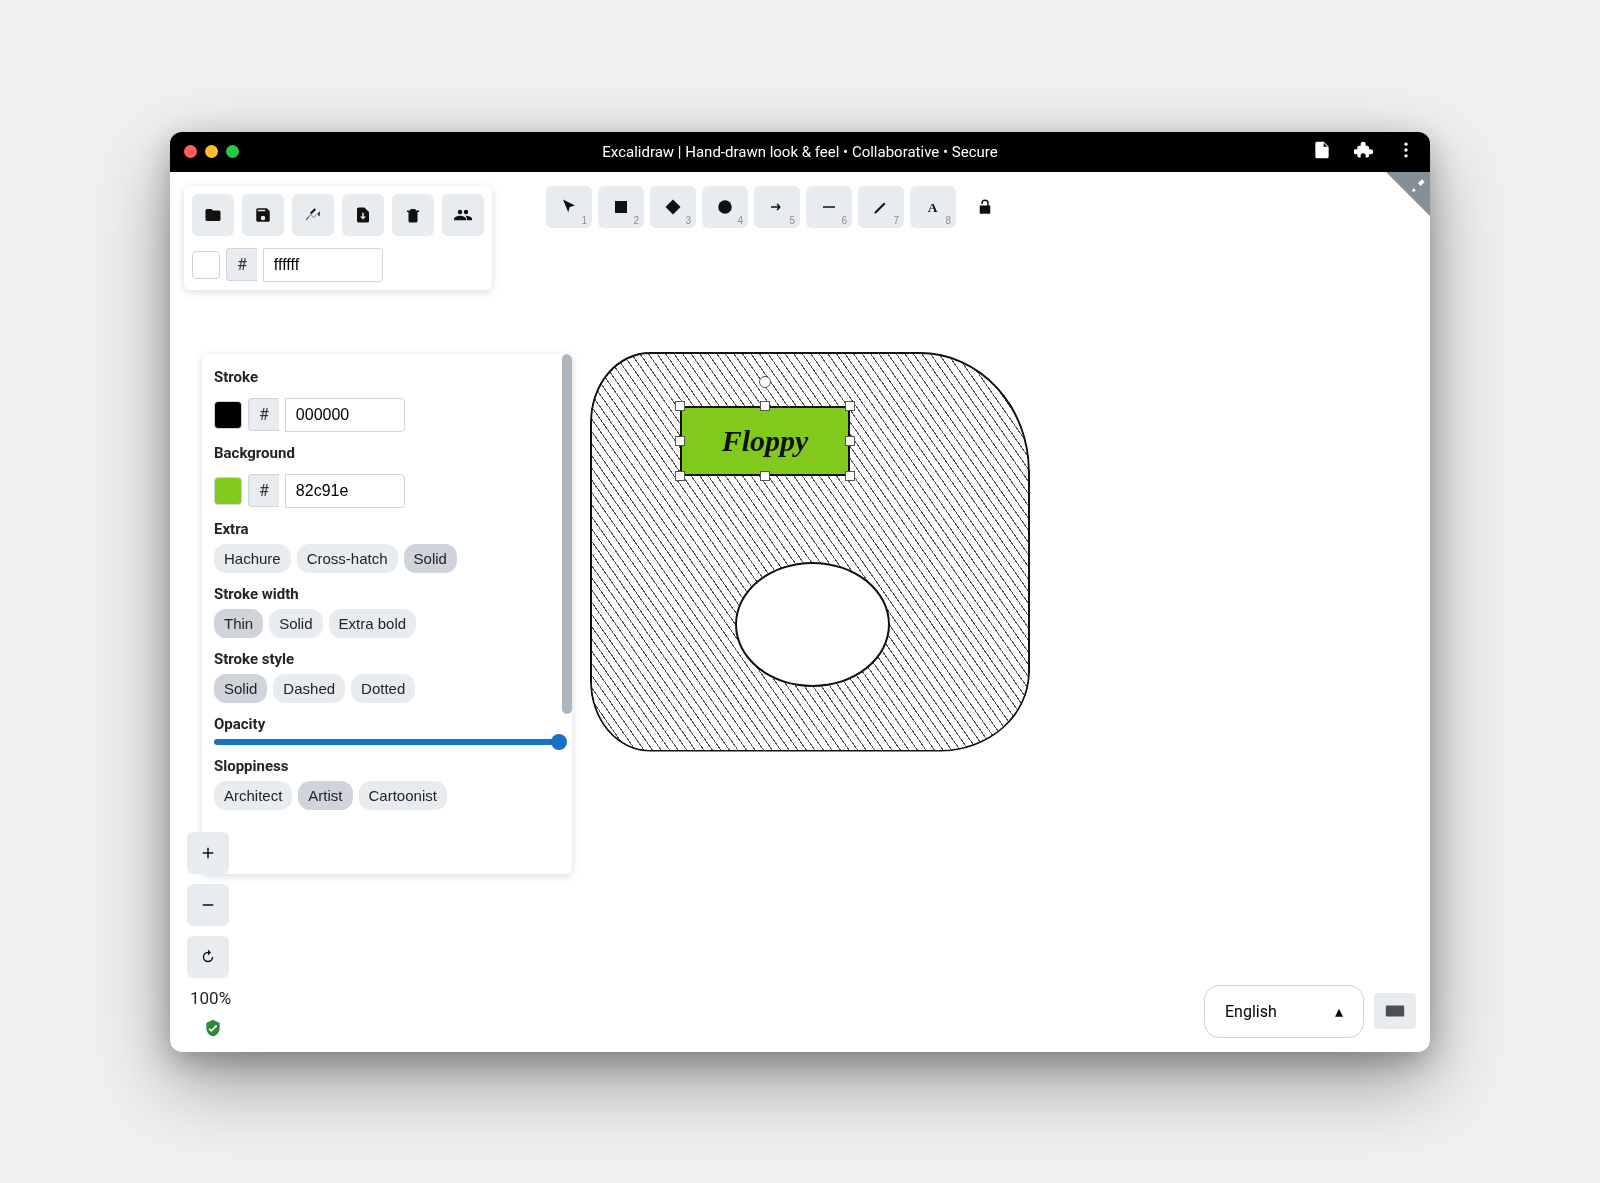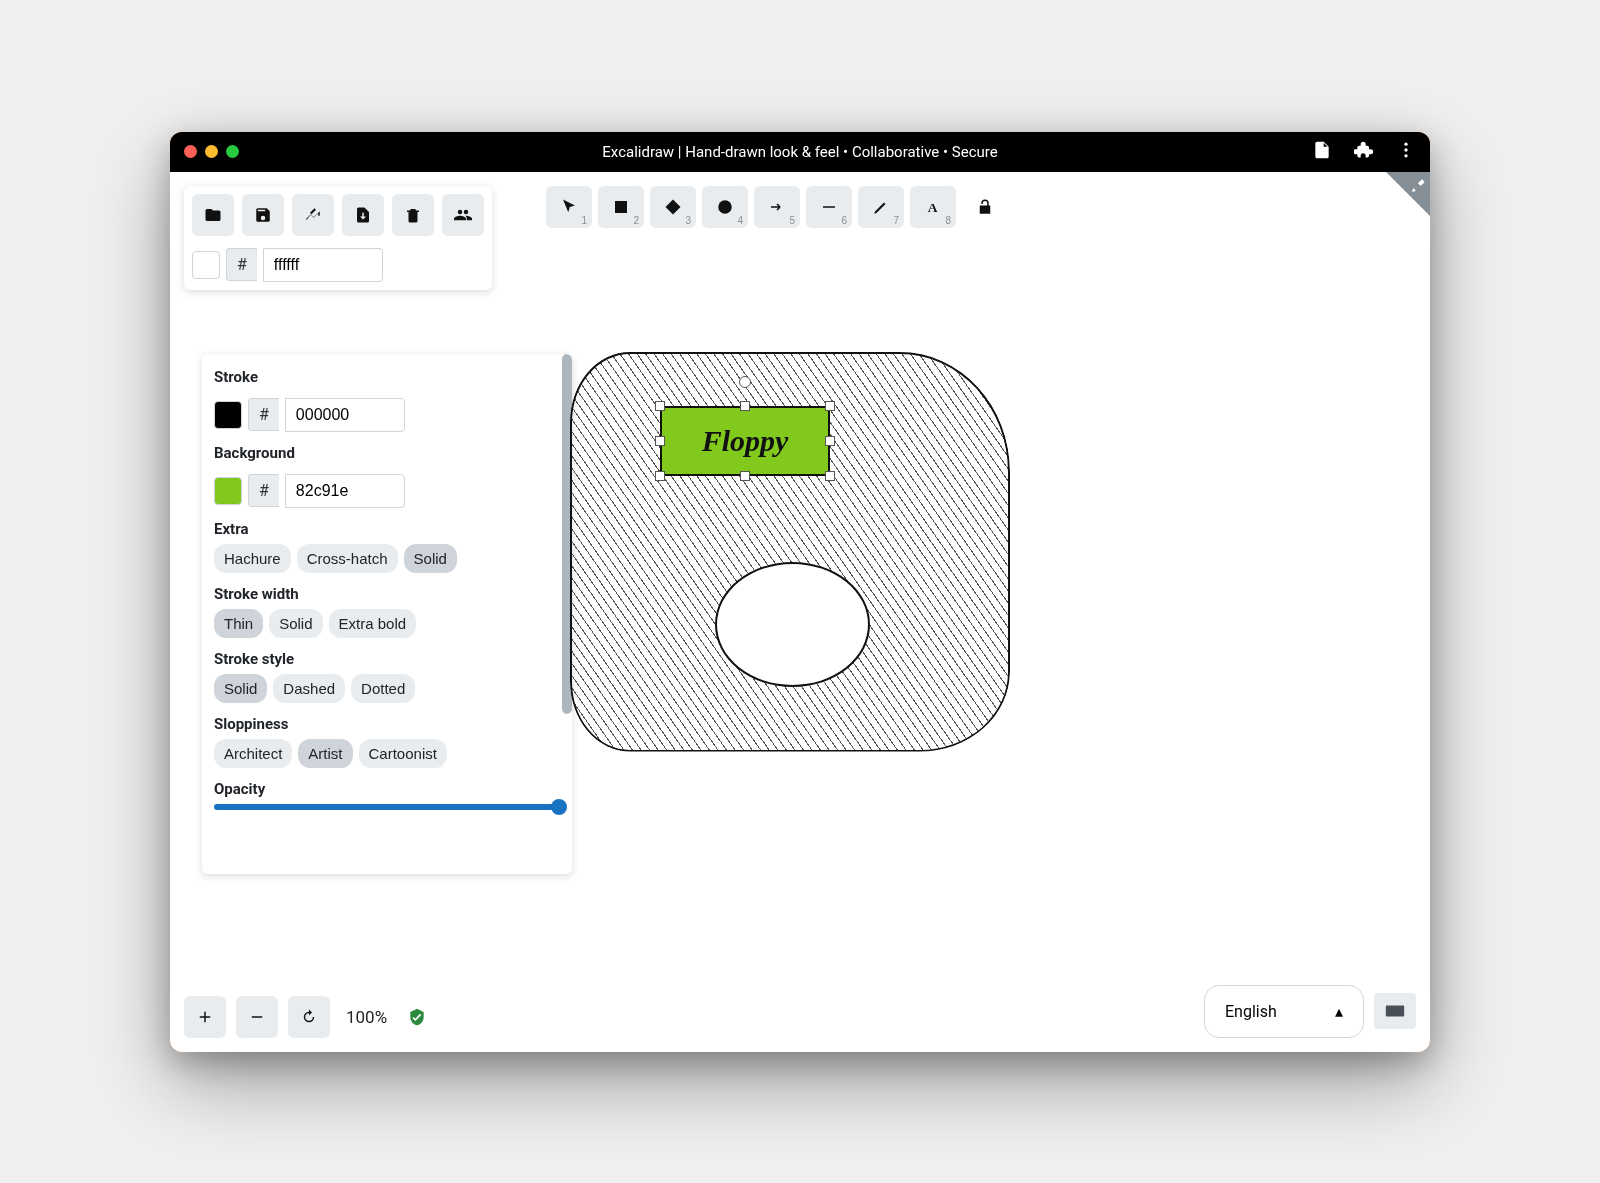--- a/index.html
+++ b/index.html
@@ -175,20 +175,21 @@
     background: #adb5bd;
     border-radius: 5px;
   }
   
   .footer-left {
     position: absolute;
     bottom: 14px; left: 14px;
     display: flex;
     align-items: center;
     gap: 10px;
+    flex-direction: column;
   }
   .footer-left .icon-btn { width: 42px; height: 42px; }
   .zoom-label { font-size: 17px; color: #212529; margin-left: 6px; }
   .secure-badge { margin-left: 10px; display: flex; align-items: center; }
   .secure-badge svg { width: 20px; height: 20px; fill: #2b8a3e; }
   .footer-right {
     position: absolute;
     bottom: 14px; right: 14px;
     display: flex;
     gap: 10px;
@@ -209,21 +210,21 @@
     background: #e9ecef;
     border-radius: 4px;
     display: flex; align-items: center; justify-content: center;
     cursor: pointer;
   }
   .kbd-btn svg { width: 22px; height: 22px; fill: #495057; }
   
   .sketch {
     position: absolute;
     top: 180px;
-    left: 400px;
+    left: 420px;
   }
   .floppy-body {
     width: 440px; height: 400px;
     position: relative;
   }
   .floppy-fill {
     position: absolute;
     inset: 0;
     border-radius: 60px 110px 90px 60px / 70px 120px 80px 70px;
     background: repeating-linear-gradient(55deg, #555 0 1px, transparent 1px 7px);
@@ -443,32 +444,32 @@
       <div class="section">
         <h3>Stroke style</h3>
         <div class="chip-row">
           <button class="chip active">Solid</button>
           <button class="chip">Dashed</button>
           <button class="chip">Dotted</button>
         </div>
       </div>
 
       <div class="section">
+        <h3>Opacity</h3>
+        <div class="opacity-slider">
+          <div class="opacity-thumb"></div>
+        </div>
+      </div>
+
+      <div class="section">
         <h3>Sloppiness</h3>
         <div class="chip-row">
           <button class="chip">Architect</button>
           <button class="chip active">Artist</button>
           <button class="chip">Cartoonist</button>
-        </div>
-      </div>
-
-      <div class="section">
-        <h3>Opacity</h3>
-        <div class="opacity-slider">
-          <div class="opacity-thumb"></div>
         </div>
       </div>
     </div>
 
     <div class="sketch">
       <div class="floppy-body">
         <div class="floppy-fill"></div>
         <div class="floppy-hole"></div>
         <div class="floppy-label">
           <span>Floppy</span>

